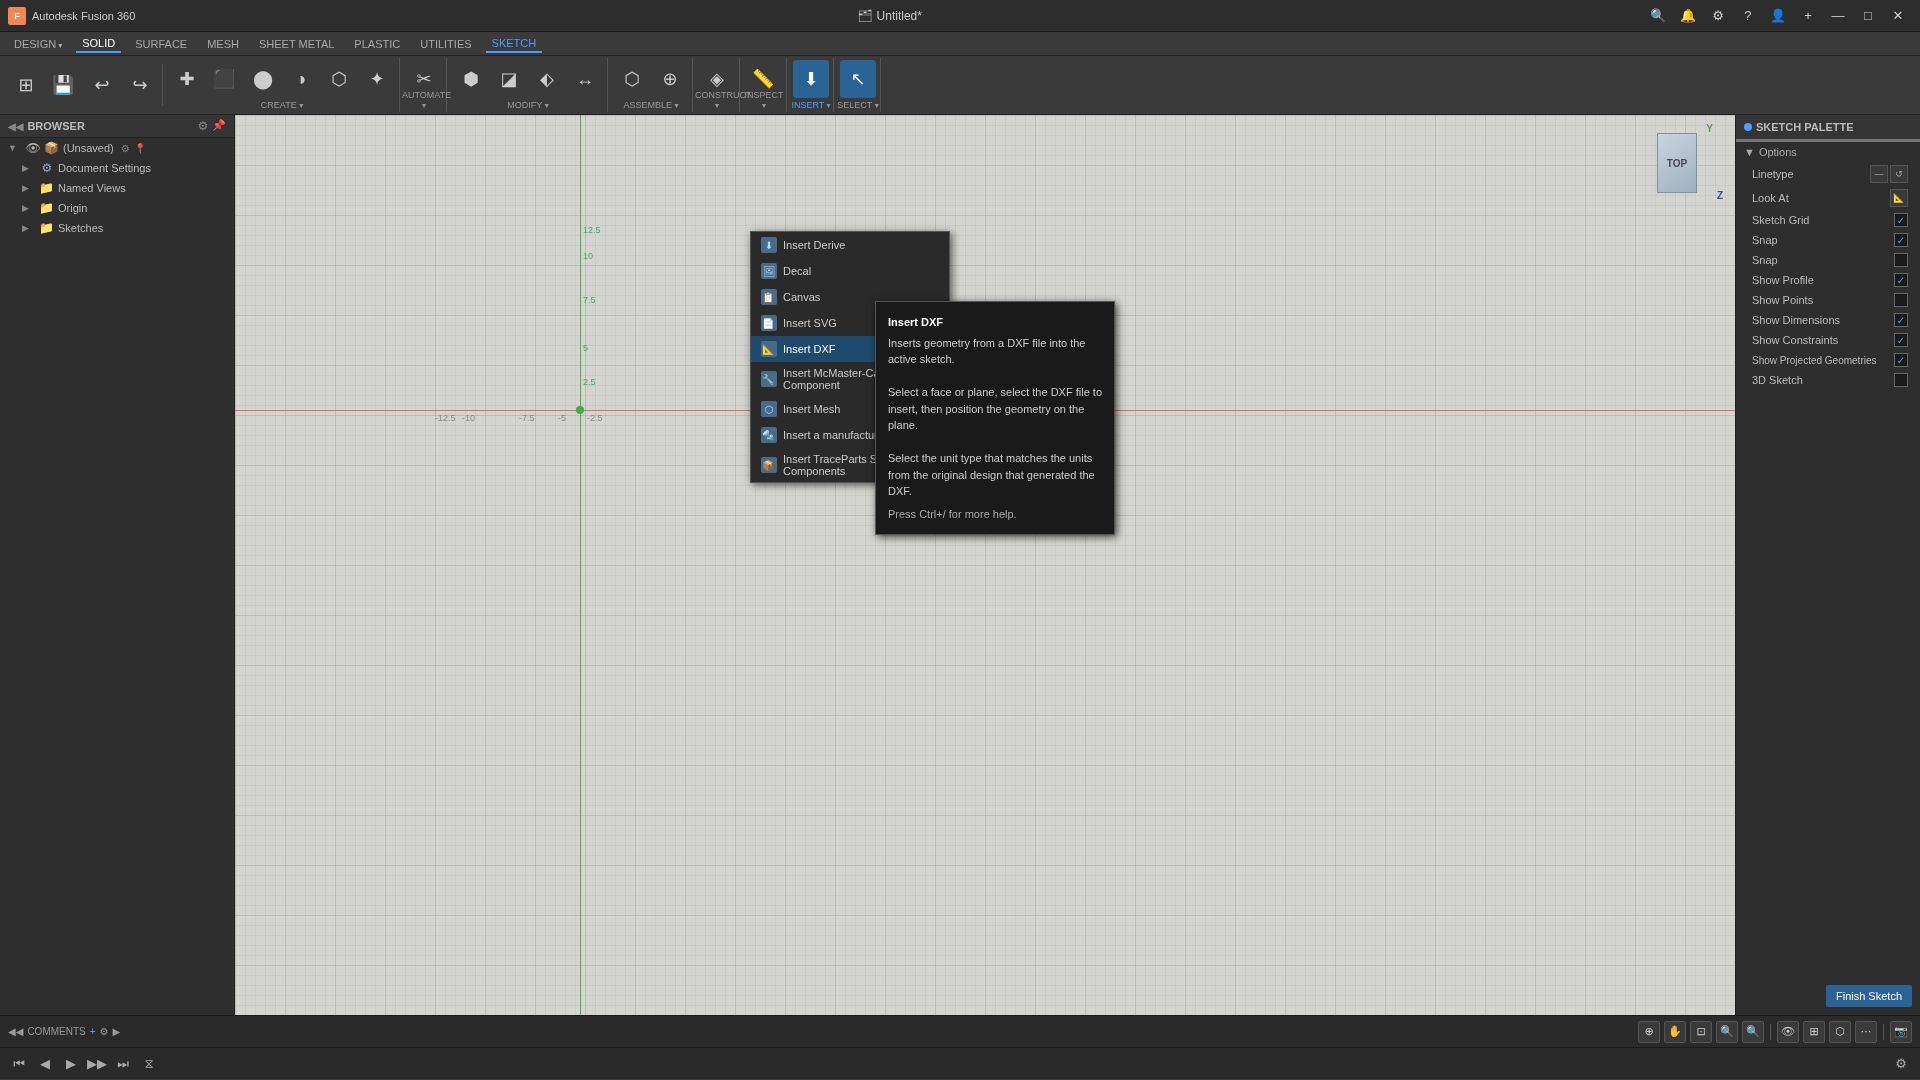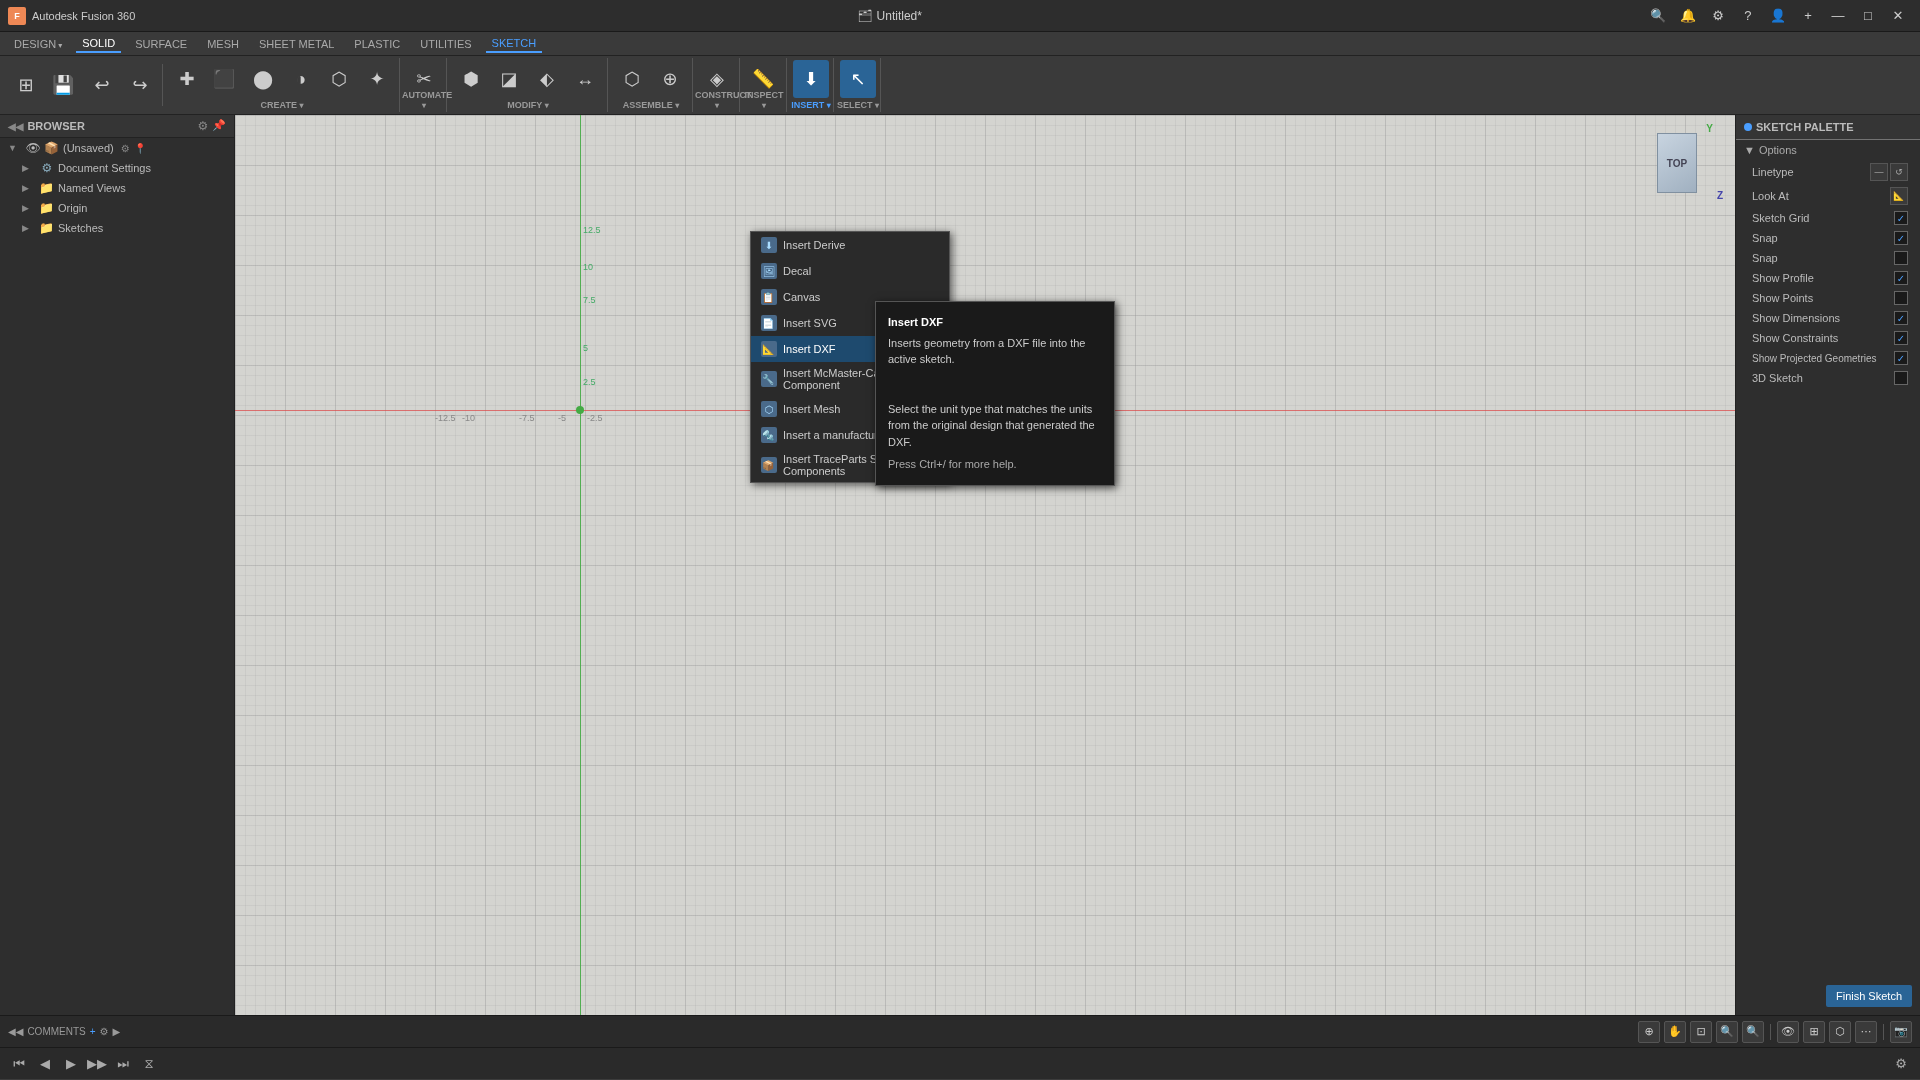--- a/index.html
+++ b/index.html
@@ -45,21 +45,20 @@
       height: 54px;
       position: relative;
     }
     .toolbar-group-label {
       font-size: 9px;
       color: #999;
       position: absolute;
       bottom: 2px;
       width: 100%;
       text-align: center;
-      font-weight: bold;
     }
     .toolbar-buttons {
       display: flex;
       align-items: center;
       gap: 2px;
       margin-top: 2px;
     }
     .tb-btn {
       display: flex;
       flex-direction: column;
@@ -174,21 +173,21 @@
     }
     #sketch-palette-header {
       display: flex;
       align-items: center;
       gap: 4px;
       padding: 6px 8px;
       font-size: 11px;
       font-weight: bold;
       color: #bbb;
       background: #353535;
-      border-bottom: 1px solid #737373;
+      border-bottom: 3px solid #737373;
     }
     .palette-dot { width: 8px; height: 8px; border-radius: 50%; background: #4a9eff; }
     .palette-section-header {
       display: flex;
       align-items: center;
       gap: 4px;
       padding: 4px 8px;
       font-size: 11px;
       color: #aaa;
       cursor: pointer;
@@ -630,21 +629,21 @@
   </div>
 
   <div id="canvas-area">
     <div id="canvas-grid"></div>
     <div id="h-axis"></div>
     <div id="v-axis"></div>
 
     <div class="origin-dot"></div>
 
     <span class="axis-label" style="top:110px;left:348px;color:#4a6">12.5</span>
-    <span class="axis-label" style="top:147px;left:348px;color:#4a6">10</span>
+    <span class="axis-label" style="top:136px;left:348px;color:#4a6">10</span>
     <span class="axis-label" style="top:180px;left:348px;color:#4a6">7.5</span>
     <span class="axis-label" style="top:228px;left:348px;color:#4a6">5</span>
     <span class="axis-label" style="top:262px;left:348px;color:#4a6">2.5</span>
 
     <span class="axis-label" style="top:298px;left:200px;color:#888">-12.5</span>
     <span class="axis-label" style="top:298px;left:227px;color:#888">-10</span>
     <span class="axis-label" style="top:298px;left:284px;color:#888">-7.5</span>
     <span class="axis-label" style="top:298px;left:323px;color:#888">-5</span>
     <span class="axis-label" style="top:298px;left:352px;color:#888">-2.5</span>
 
@@ -691,20 +690,21 @@
       <div class="menu-item">
         <span class="mi-icon">📦</span>
         <span>Insert TraceParts Supplier Components</span>
       </div>
     </div>
 
     <div id="tooltip-popup">
       <div class="tt-title">Insert DXF</div>
       <div>Inserts geometry from a DXF file into the active sketch.</div>
       <br>
+      <div>Select a face or plane, select the DXF file to insert, then position the geometry on the plane.</div>
       <br>
       <div>Select the unit type that matches the units from the original design that generated the DXF.</div>
       <div class="tt-shortcut">Press Ctrl+/ for more help.</div>
     </div>
   </div>
 
   <div id="right-sidebar">
     <div id="sketch-palette-header">
       <div class="palette-dot"></div>
       <span>SKETCH PALETTE</span>

